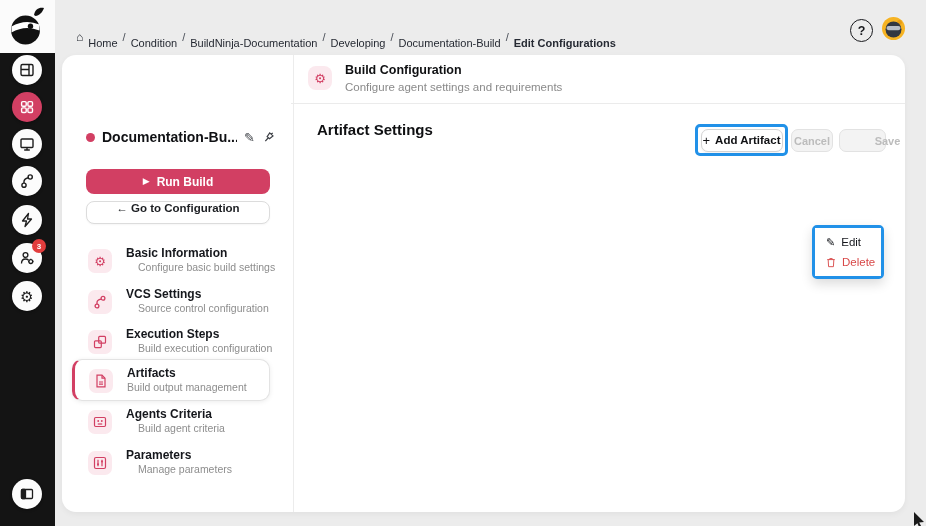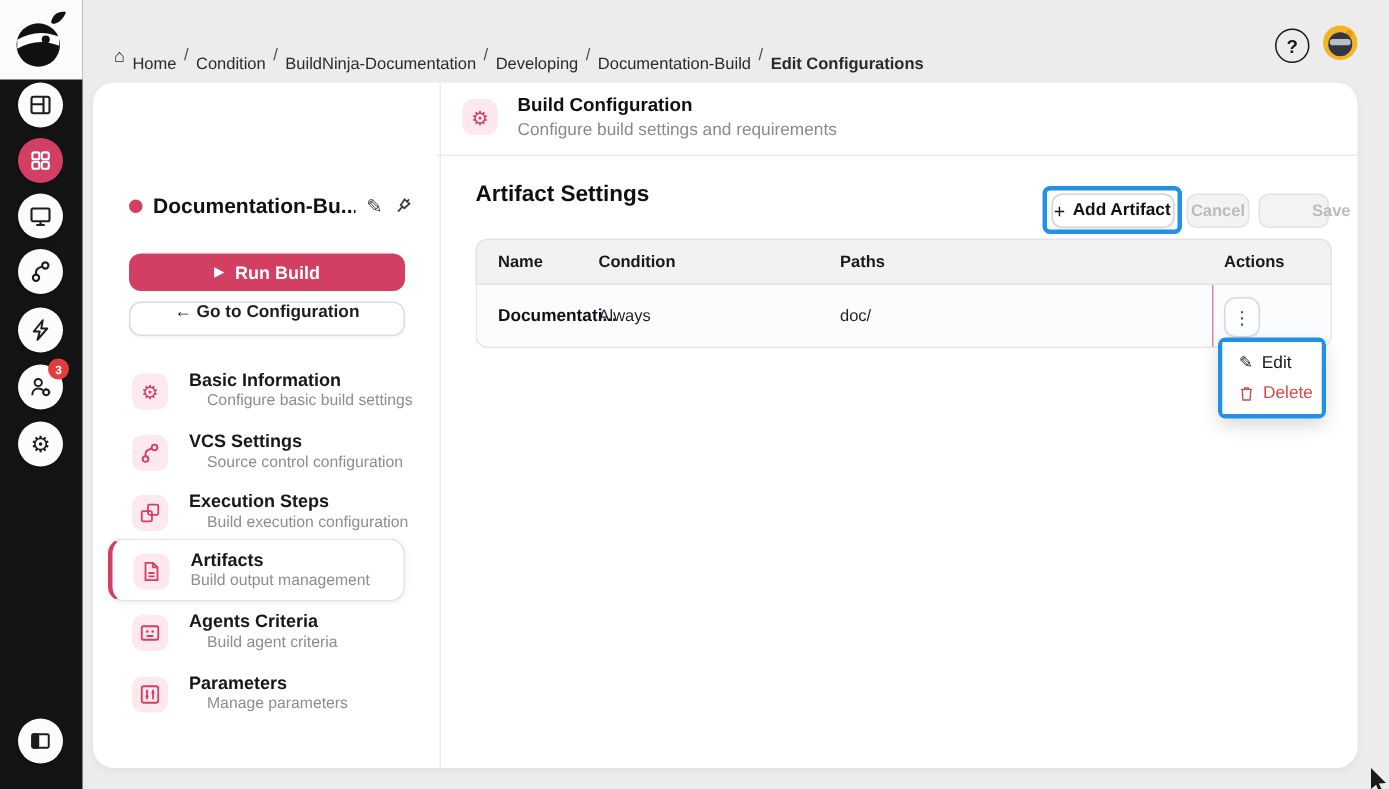--- a/index.html
+++ b/index.html
@@ -303,21 +303,21 @@
         <span class="nav-label">Parameters</span>
         <span class="nav-desc">Manage parameters</span>
       </div>
     </div>
 
     <div class="maincol">
       <span class="mh-chip">
         <span class="glyph">⚙</span>
       </span>
       <div class="mh-title">Build Configuration</div>
-      <div class="mh-sub">Configure build settings and requirements</div>
+      <div class="mh-sub">Configure agent settings and requirements</div>
       <div class="mh-divider"></div>
 
       <div class="section-title">Artifact Settings</div>
 
       <div class="annot annot-add">
         <div class="add-btn">
           <span class="add-plus">+</span>
           <span>Add Artifact</span>
         </div>
       </div>
@@ -325,37 +325,20 @@
         <span>Cancel</span>
       </div>
       <div class="btn-disabled save-btn" aria-disabled="true">
         <svg width="11" height="11" viewBox="0 0 12 12" fill="none" stroke="#bcbcbc" stroke-width="1.1">
           <path d="M1.5 1.5h7l2 2v7h-9z"></path>
             <path d="M3.5 1.5v2.8h4V1.5M3.5 10.5V7.2h5v3.3"></path>
         </svg>
         <span>Save</span>
       </div>
 
-      <div class="table">
-        <div class="thead">
-          <span class="th th-name">Name</span>
-          <span class="th th-cond">Condition</span>
-          <span class="th th-paths">Paths</span>
-          <span class="th th-actions">Actions</span>
-        </div>
-        <div class="trow">
-          <span class="td td-name">Documentati...</span>
-          <span class="td td-cond">Always</span>
-          <span class="td td-paths">doc/</span>
-          <span class="row-accent"></span>
-          <div class="kebab-btn">
-            <span>⋮</span>
-          </div>
-        </div>
-      </div>
 
       <div class="annot annot-menu">
         <div class="menu">
           <div class="menu-item">
             <span class="mi-glyph">✎</span>
             <span>Edit</span>
           </div>
           <div class="menu-item danger">
             <svg width="10" height="11" viewBox="0 0 12 13" fill="none" stroke="#d84848" stroke-width="1.1">
               <path d="M1.5 3h9M4.5 3V1.8h3V3M2.6 3l.5 8.5h5.8L9.4 3"></path>

